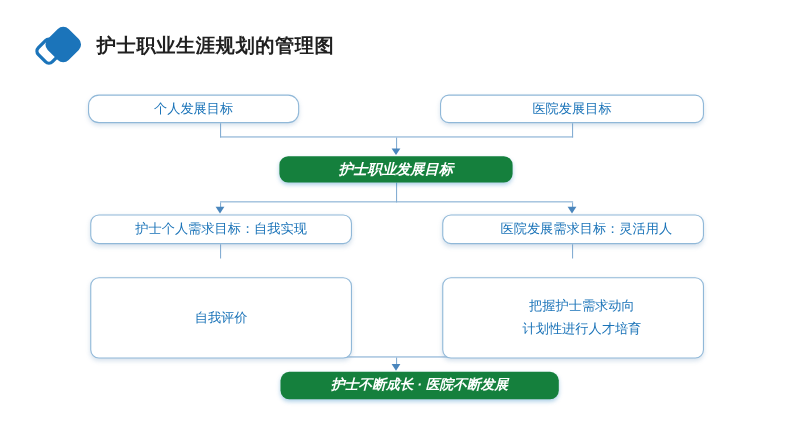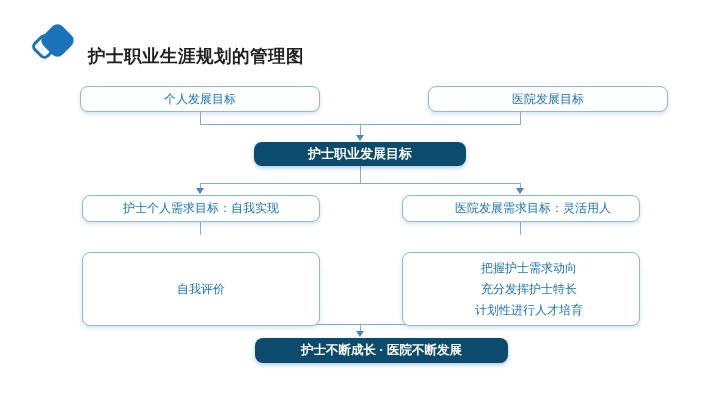--- a/index.html
+++ b/index.html
@@ -16,46 +16,47 @@
     position: absolute; left: 4px; top: 12px; width: 21px; height: 21px;
     border: 3px solid #1b74ba; border-radius: 6px; background: #ffffff;
     transform: rotate(45deg);
   }
   .icon-diamond-fill {
     position: absolute; left: 14px; top: 3px; width: 27px; height: 27px;
     background: #1b74ba; border-radius: 7px; transform: rotate(45deg);
   }
   .page-title {
     position: absolute; left: 88px; top: 29px;
-    font-size: 17.5px; font-weight: bold; color: #202020; letter-spacing: 0.5px; margin-top: 15px;
+    font-size: 17.5px; font-weight: bold; color: #202020; letter-spacing: 0.5px;
   }
   
   .fbox {
     position: absolute;
     display: flex; align-items: center; justify-content: center;
     background: #ffffff;
     border: 1px solid #90b8d8;
     border-radius: 8px;
     color: #1a73b8;
     font-size: 12px;
     box-shadow: 0 2px 4px rgba(110, 150, 190, 0.28);
     text-align: center;
   }
   .fbox.solid {
-    background: #0c4a6e;
+    background: #15803d;
     border: none;
     color: #ffffff;
     font-weight: bold;
     box-shadow: 0 2px 4px rgba(13, 115, 186, 0.35);
+    font-style: italic;
   }
   .fbox.multiline { flex-direction: column; justify-content: center; margin-top: 17px; }
   .fbox.multiline span { display: block; line-height: 21px; }
 
-  .box-personal  { left: 80px;  top: 86px;  width: 240px; height: 26px; }
-  .box-hospital  { left: 400px; top: 86px;  width: 240px; height: 26px; margin-left: 28px; }
+  .box-personal  { left: 80px;  top: 86px;  width: 192px; height: 26px; border-radius: 10px; }
+  .box-hospital  { left: 400px; top: 86px;  width: 240px; height: 26px; }
   .box-career    { left: 254px; top: 142px; width: 212px; height: 24px; font-size: 13px; }
   .box-nurseneed { left: 82px;  top: 195px; width: 238px; height: 27px; }
   .box-hospneed  { left: 402px; top: 195px; width: 238px; height: 27px; padding-left: 24px; }
   .box-selflist  { left: 82px;  top: 235px; width: 238px; height: 74px; }
   .box-hosplist  { left: 402px; top: 235px; width: 238px; height: 74px; padding-left: 16px; }
   .box-result    { left: 255px; top: 338px; width: 253px; height: 25px; font-size: 12.5px; }
 
   
   .vline { position: absolute; width: 1px; background: #85aed3; }
   .hline { position: absolute; height: 1px; background: #85aed3; }
@@ -123,17 +124,16 @@
 <div class="fbox solid box-career">护士职业发展目标</div>
 <div class="fbox box-nurseneed">护士个人需求目标：自我实现</div>
 <div class="fbox box-hospneed">医院发展需求目标：灵活用人</div>
 
 <div class="fbox multiline box-selflist">
   <span>自我评价</span>
 </div>
 
 <div class="fbox multiline box-hosplist">
   <span>把握护士需求动向</span>
-  <span>充分发挥护士特长</span>
   <span>计划性进行人才培育</span>
 </div>
 
 <div class="fbox solid box-result">护士不断成长 · 医院不断发展</div>
 
 </body></html>

